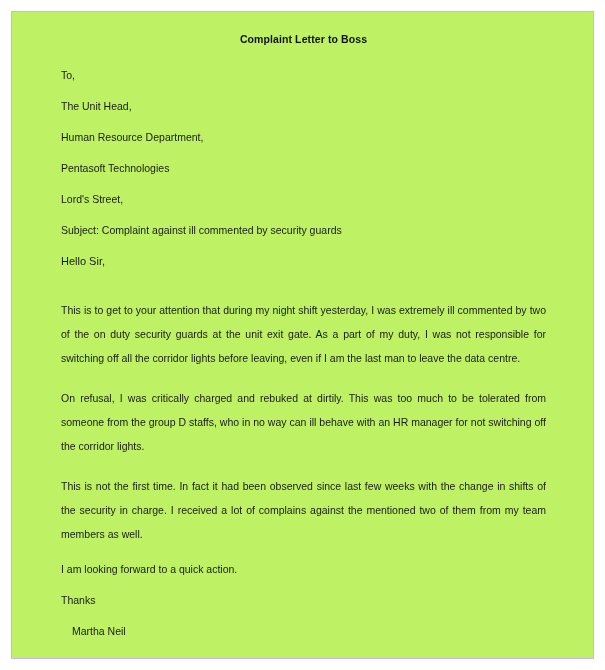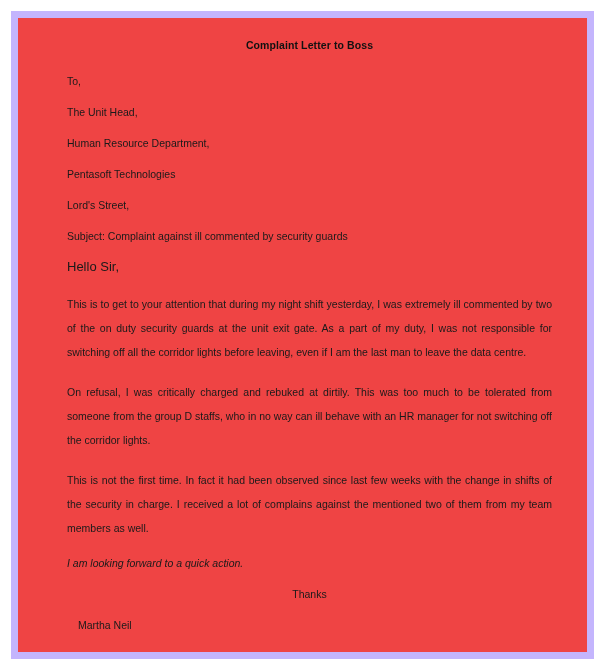--- a/index.html
+++ b/index.html
@@ -13,22 +13,22 @@
     overflow: hidden;
     font-family: "Liberation Sans", sans-serif;
   }
 
   .page {
     position: absolute;
     left: 11px;
     top: 11px;
     width: 583px;
     height: 648px;
-    background: #ef4444;
-    border: 7px solid #c4b5fd;
+    background: #bef264;
+    border: 1px solid #c4b5fd;
     box-sizing: border-box;
     overflow: hidden;
   }
 
   .doc-body {
     position: absolute;
     left: 49px;
     top: 20px;
     width: 485px;
   }
@@ -52,48 +52,46 @@
   }
 
   .subject-line {
     font-size: 10.5px;
     color: #1a1a1a;
     line-height: 14px;
     margin: 0 0 17px 0;
   }
 
   .salutation {
-    font-size: 13px;
+    font-size: 11px;
     color: #1a1a1a;
     line-height: 14px;
-    margin: 0 0 18px 0;
+    margin: 0 0 30px 0;
   }
 
   .para {
     font-size: 10.5px;
     color: #1a1a1a;
     line-height: 24px;
     text-align: justify;
     margin: 16px 0 16px 0;
   }
 
   .closing-line {
     font-size: 10.5px;
     color: #1a1a1a;
     line-height: 14px;
     margin: 0 0 17px 0;
-    font-style: italic;
   }
 
   .sign-off {
     font-size: 10.5px;
     color: #1a1a1a;
     line-height: 14px;
     margin: 0 0 17px 0;
-    text-align: center;
   }
 
   .signature-name {
     font-size: 10.5px;
     color: #1a1a1a;
     line-height: 14px;
     margin: 11px;
   }
 </style>
 </head>

